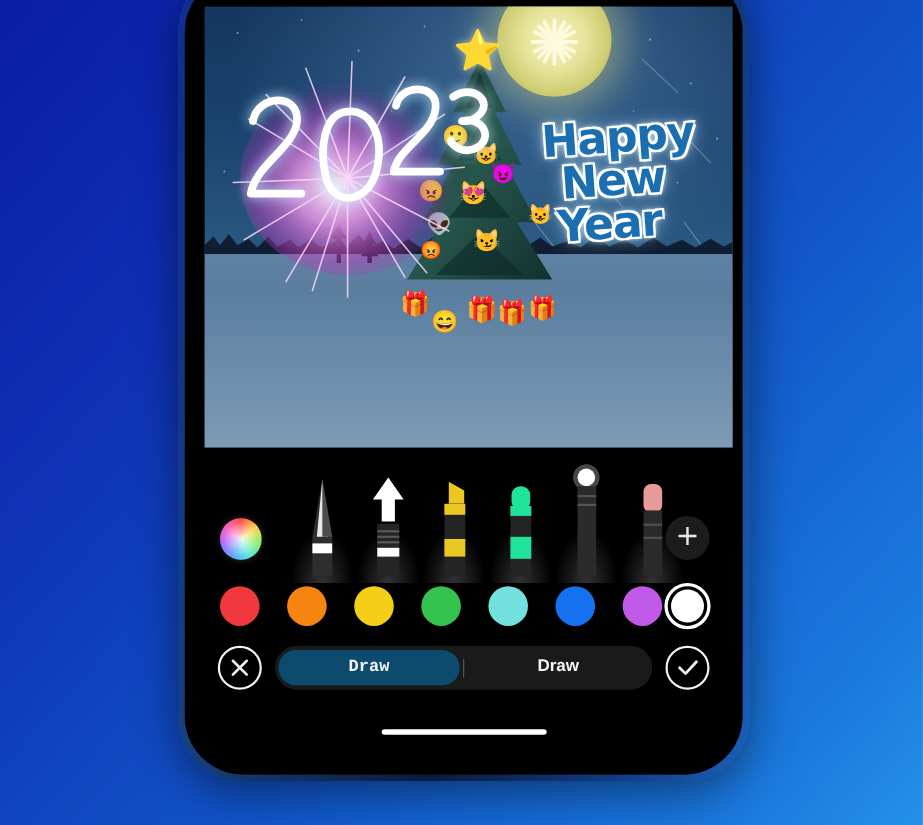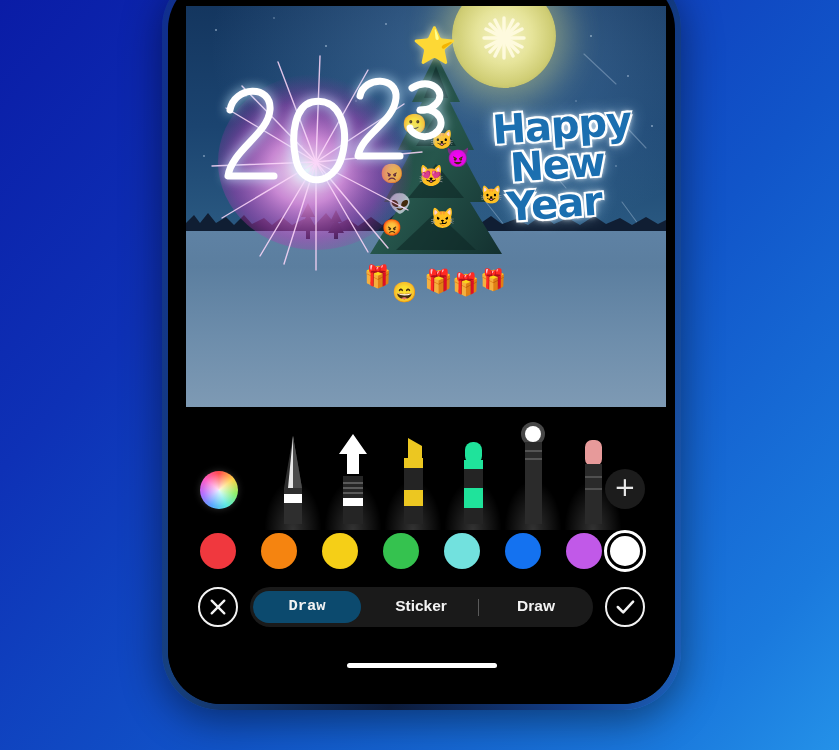--- a/index.html
+++ b/index.html
@@ -348,21 +348,20 @@
           <svg viewBox="0 0 40 40">
             <g stroke="#f2f2f2" stroke-width="2.6" stroke-linecap="round">
               <line x1="13" y1="13" x2="27" y2="27"></line>
                 <line x1="27" y1="13" x2="13" y2="27"></line>
             </g>
           </svg>
         </div>
 
         <div id="segmented">
           <div class="seg active">Draw</div>
-          <div class="seg">Sticker</div>
           <div class="seg-divider"></div>
           <div class="seg">Draw</div>
         </div>
 
         <div class="circ-btn" style="right:30px">
           <svg viewBox="0 0 40 40">
             <polyline points="12,20 18,26 29,14" fill="none" stroke="#f2f2f2" stroke-width="2.8" stroke-linecap="round" stroke-linejoin="round"></polyline>
           </svg>
         </div>
       </div>

